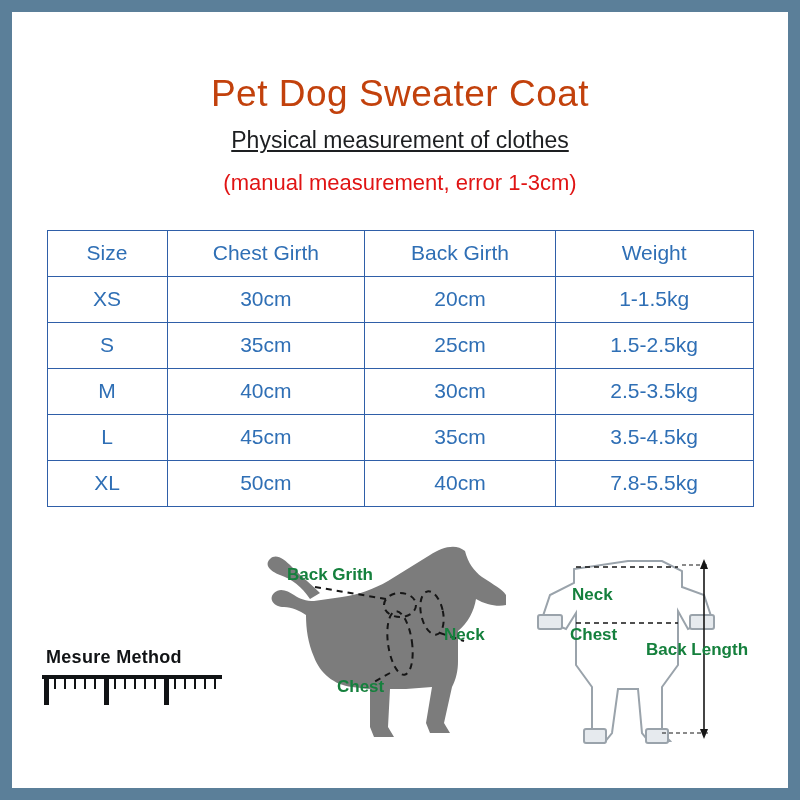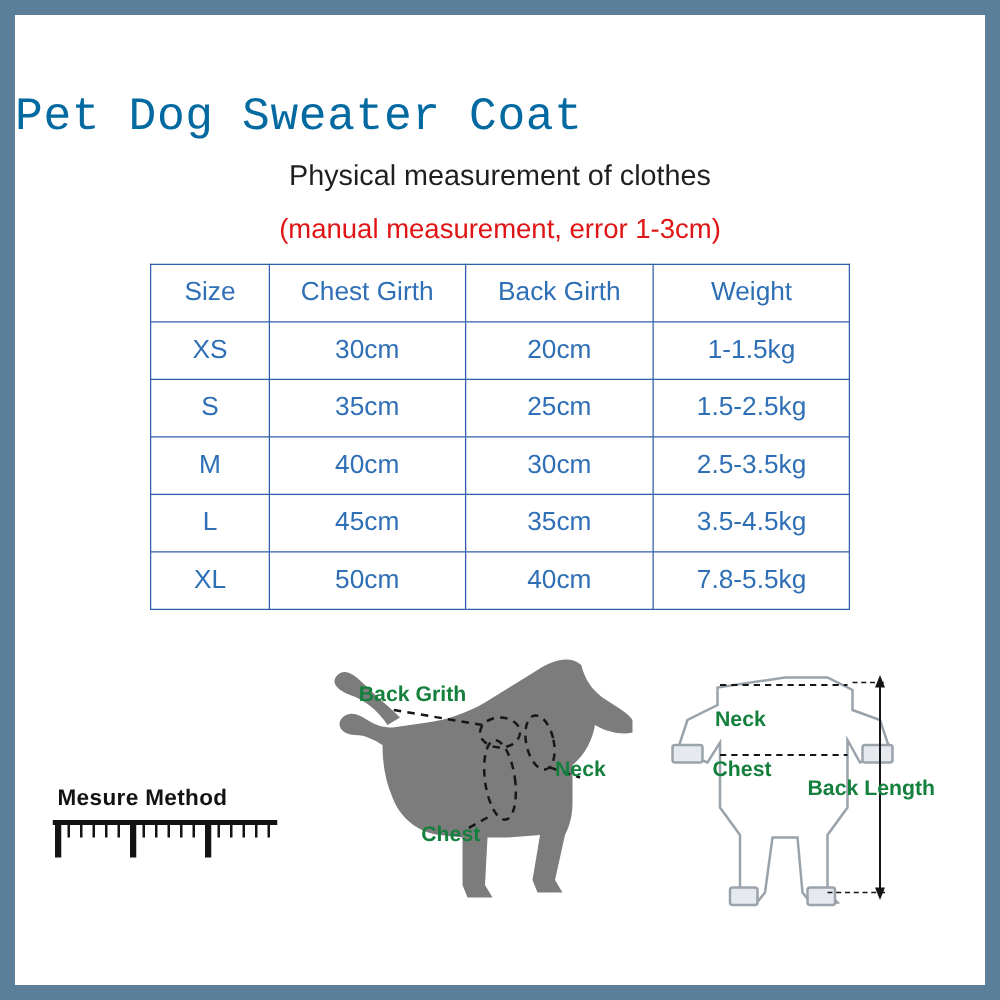--- a/index.html
+++ b/index.html
@@ -17,46 +17,48 @@
     position: absolute;
     left: 12px;
     top: 12px;
     width: 776px;
     height: 776px;
     background: #ffffff;
     box-sizing: border-box;
   }
   
   .title {
-    font-family: Liberation Mono, monospace;
+    text-align: center;
+    font-family: Liberation Sans, sans-serif;
     font-size: 37px;
-    color: #0369a1;
+    color: #c2410c;
     letter-spacing: 0.5px;
     margin-top: 62px;
     line-height: 1.1;
   }
   .subtitle {
     text-align: center;
     font-size: 23px;
     color: #1d1f21;
     margin-top: 12px;
     line-height: 1.2;
+    text-decoration: underline;
   }
   .note {
     text-align: center;
     font-size: 22px;
     color: #e01414;
     margin-top: 16px;
     line-height: 1.2;
   }
 
   
   .table-wrap {
-    margin: 14px auto 0 auto;
-    width: 560px;
+    margin: 33px auto 0 auto;
+    width: 707px;
   }
   table.size-table {
     width: 100%;
     border-collapse: collapse;
     table-layout: fixed;
   }
   table.size-table th,
   table.size-table td {
     border: 1px solid #2f5fa8;
     text-align: center;

